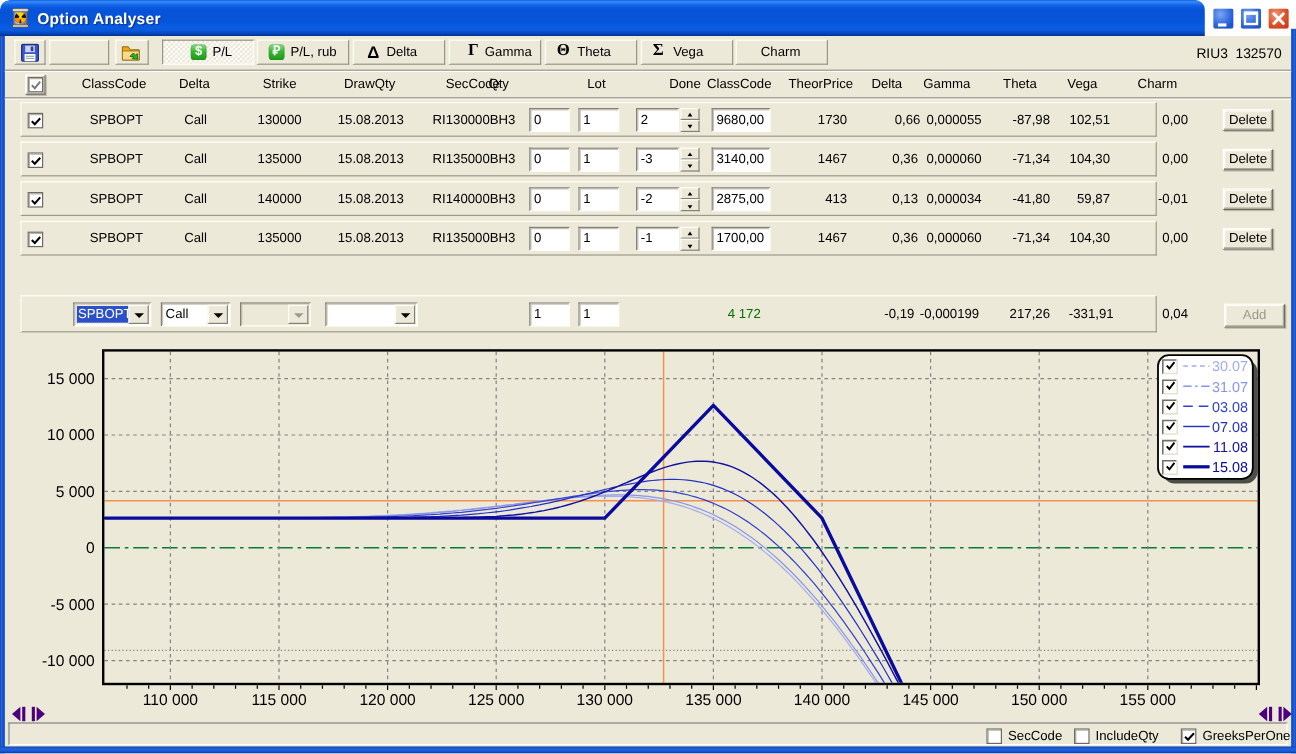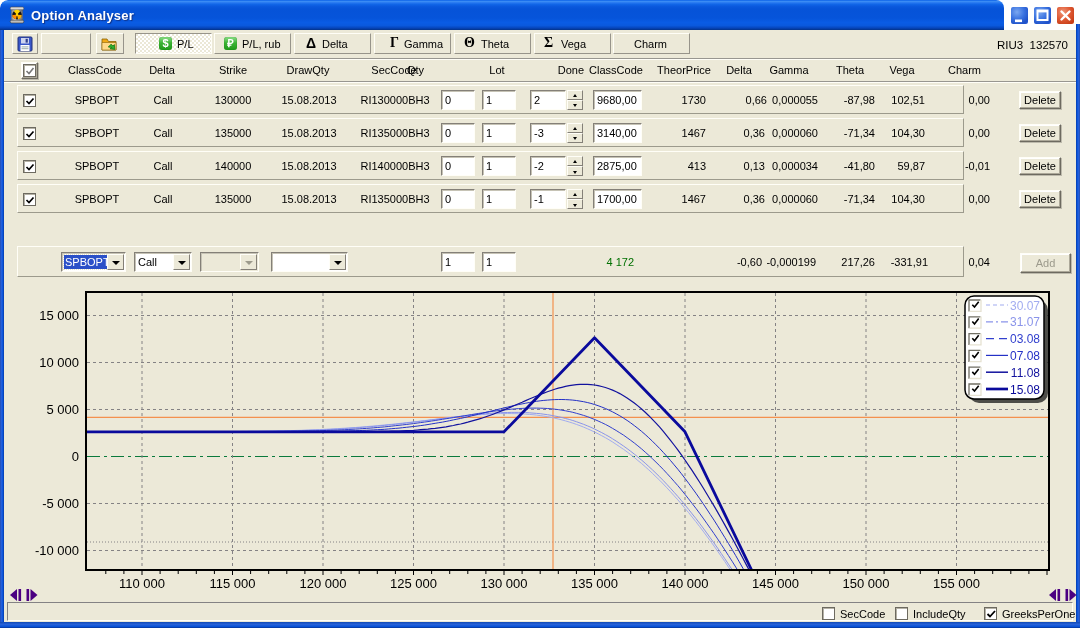--- a/index.html
+++ b/index.html
@@ -263,21 +263,21 @@
         </div>
       <div class="combo" style="left:182px;top:5px;width:59px;background:#ece9d8">
           <div class="combo-arrow combo-dis"></div>
         </div>
       <div class="combo" style="left:253px;top:5px;width:77px">
           <div class="combo-arrow"></div>
         </div>
       <div class="inp" style="left:423px;top:5px;width:34px">1</div>
       <div class="inp" style="left:464px;top:5px;width:34px">1</div>
       <div class="cell cellr" style="left:556px;top:9px;width:60px;color:#007000">4 172</div>
-      <div class="cell cellr" style="left:694px;top:9px;width:50px">-0,60</div>
+      <div class="cell cellr" style="left:694px;top:9px;width:50px">-0,19</div>
       <div class="cell cellr" style="left:738px;top:9px;width:60px">-0,000199</div>
       <div class="cell cellr" style="left:807px;top:9px;width:50px">217,26</div>
       <div class="cell cellr" style="left:860px;top:9px;width:50px">-331,91</div>
       <div class="cell cellr" style="left:922px;top:9px;width:50px">0,04</div>
       <div class="btn3d" style="left:1002px;top:6px;width:51px;height:20px;line-height:18px;color:#9c9a8c">Add</div>
     </div>
     <svg width="1080" height="628" style="position:absolute;left:0;top:0">
     <defs>
           <clipPath id="plot">
             <rect x="87" y="293" width="961" height="276"></rect>

